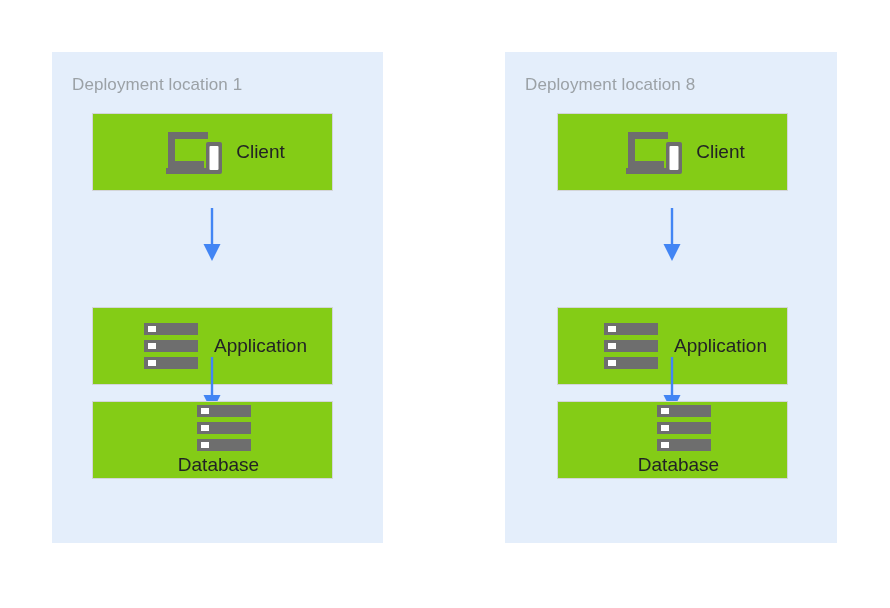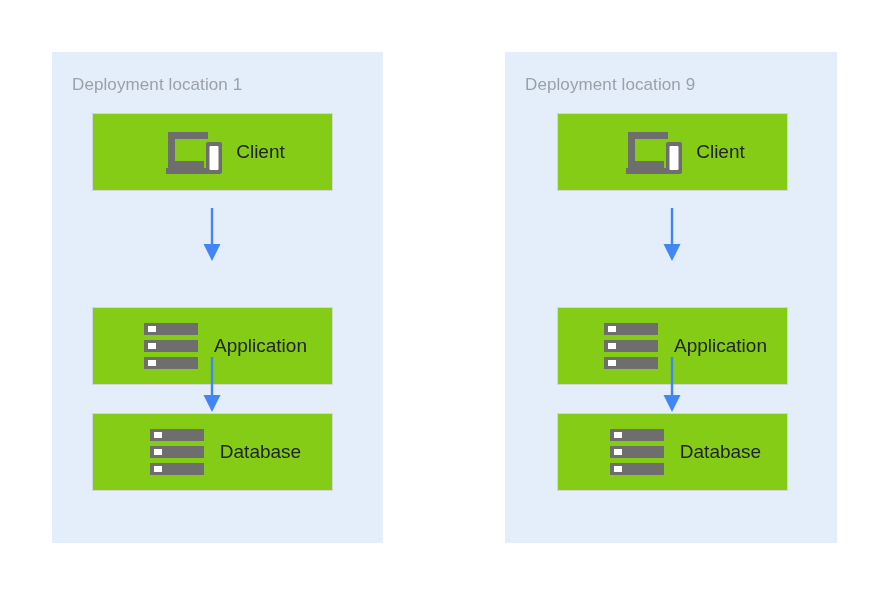--- a/index.html
+++ b/index.html
@@ -51,21 +51,21 @@
     display: flex;
     align-items: center;
     height: 78px;
     justify-content: center;
   }
   .panel-1 .node { left: 40px; width: 241px; }
   .panel-2 .node { left: 52px; width: 231px; }
 
   .node-client { top: 61px; }
   .node-app    { top: 210px; margin-top: 45px; }
-  .node-db     { top: 361px; }
+  .node-db     { top: 349px; flex-direction: column; }
 
   .node-icon {
     width: 62px;
     margin-left: 22px;
     flex: 0 0 auto;
     display: flex;
     align-items: center;
     justify-content: center;
   }
   .node-label {
@@ -150,21 +150,21 @@
           <rect x="1" y="36" width="54" height="12" fill="#6e6e6e"></rect>
           <rect x="5" y="39" width="8" height="6" fill="#ffffff"></rect>
         </svg>
       </div>
       <div class="node-label">Database</div>
     </div>
   </div>
 
   <div class="panel panel-2">
 
-    <div class="panel-title">Deployment location 9</div>
+    <div class="panel-title">Deployment location 8</div>
 
     <div class="node node-client">
       <div class="node-icon">
         <svg width="58" height="48" viewBox="0 0 58 48" aria-hidden="true">
           <path d="M4 4 H44 V11 H11 V33 H40 V40 H4 Z" fill="#6e6e6e"></path>
           <rect x="2" y="40" width="44" height="6" fill="#6e6e6e"></rect>
           <rect x="42" y="14" width="16" height="32" rx="2" fill="#6e6e6e"></rect>
           <rect x="45.5" y="18" width="9" height="24" rx="1" fill="#ffffff"></rect>
         </svg>
       </div>

